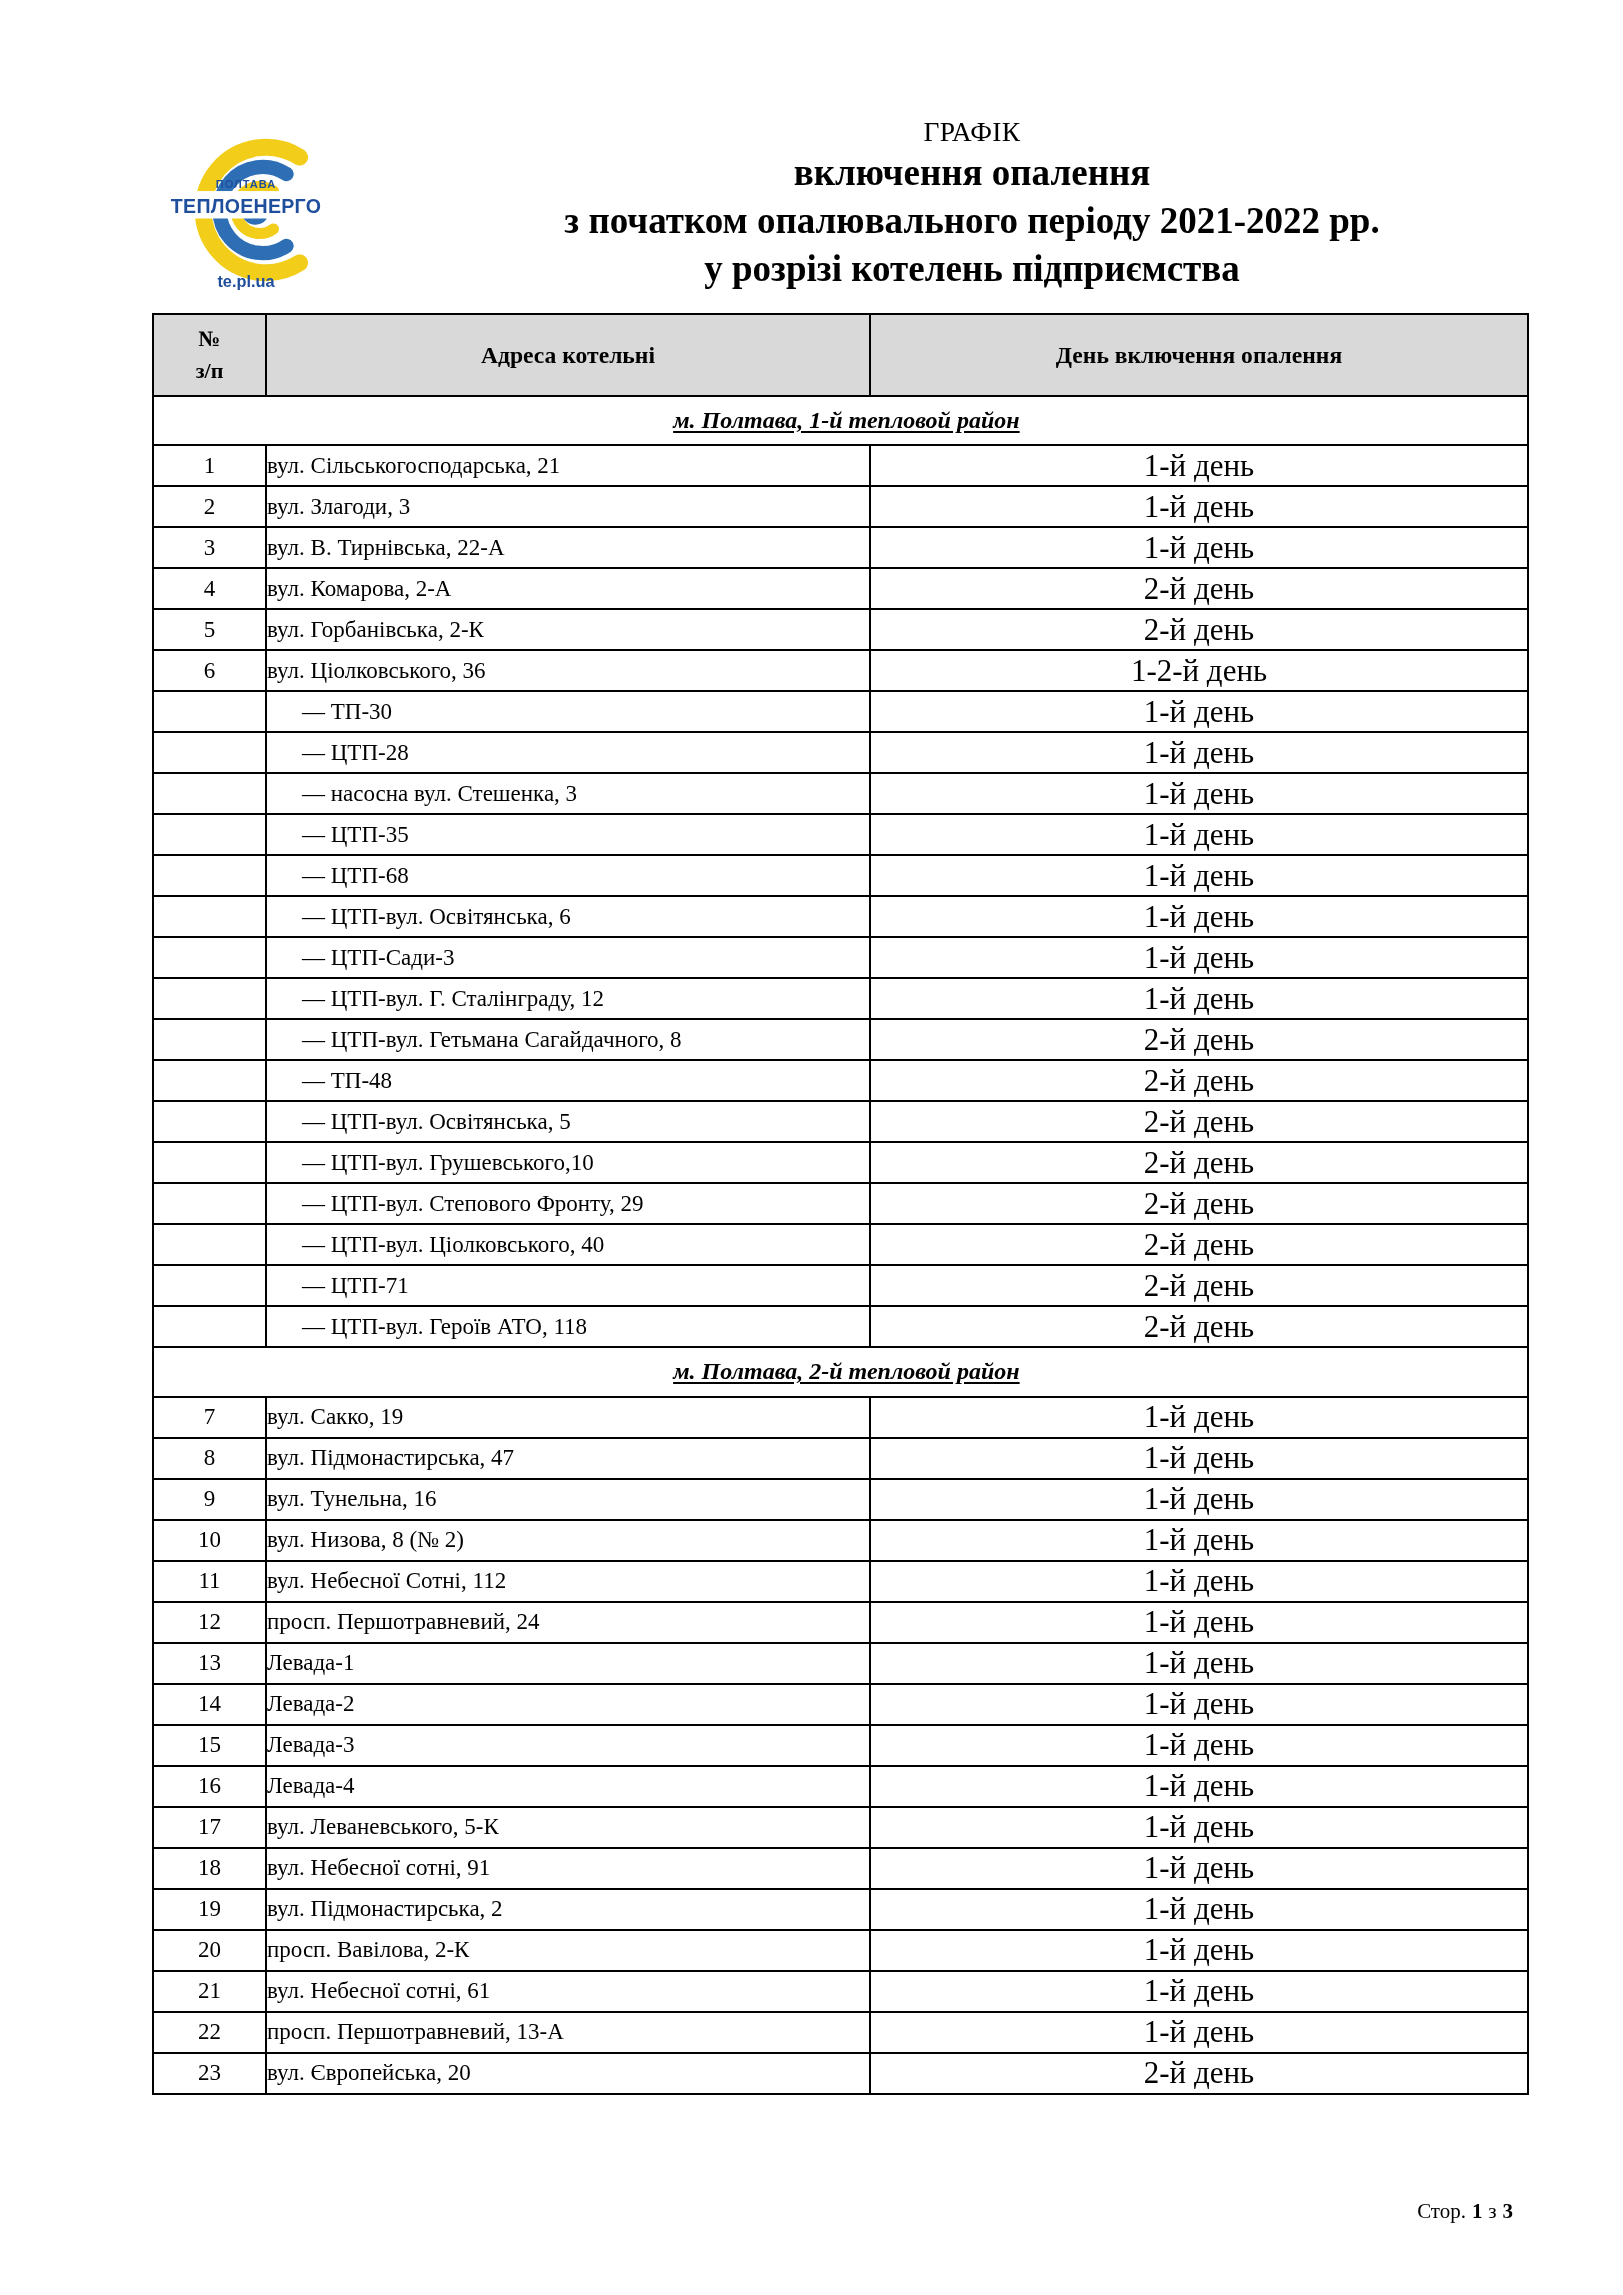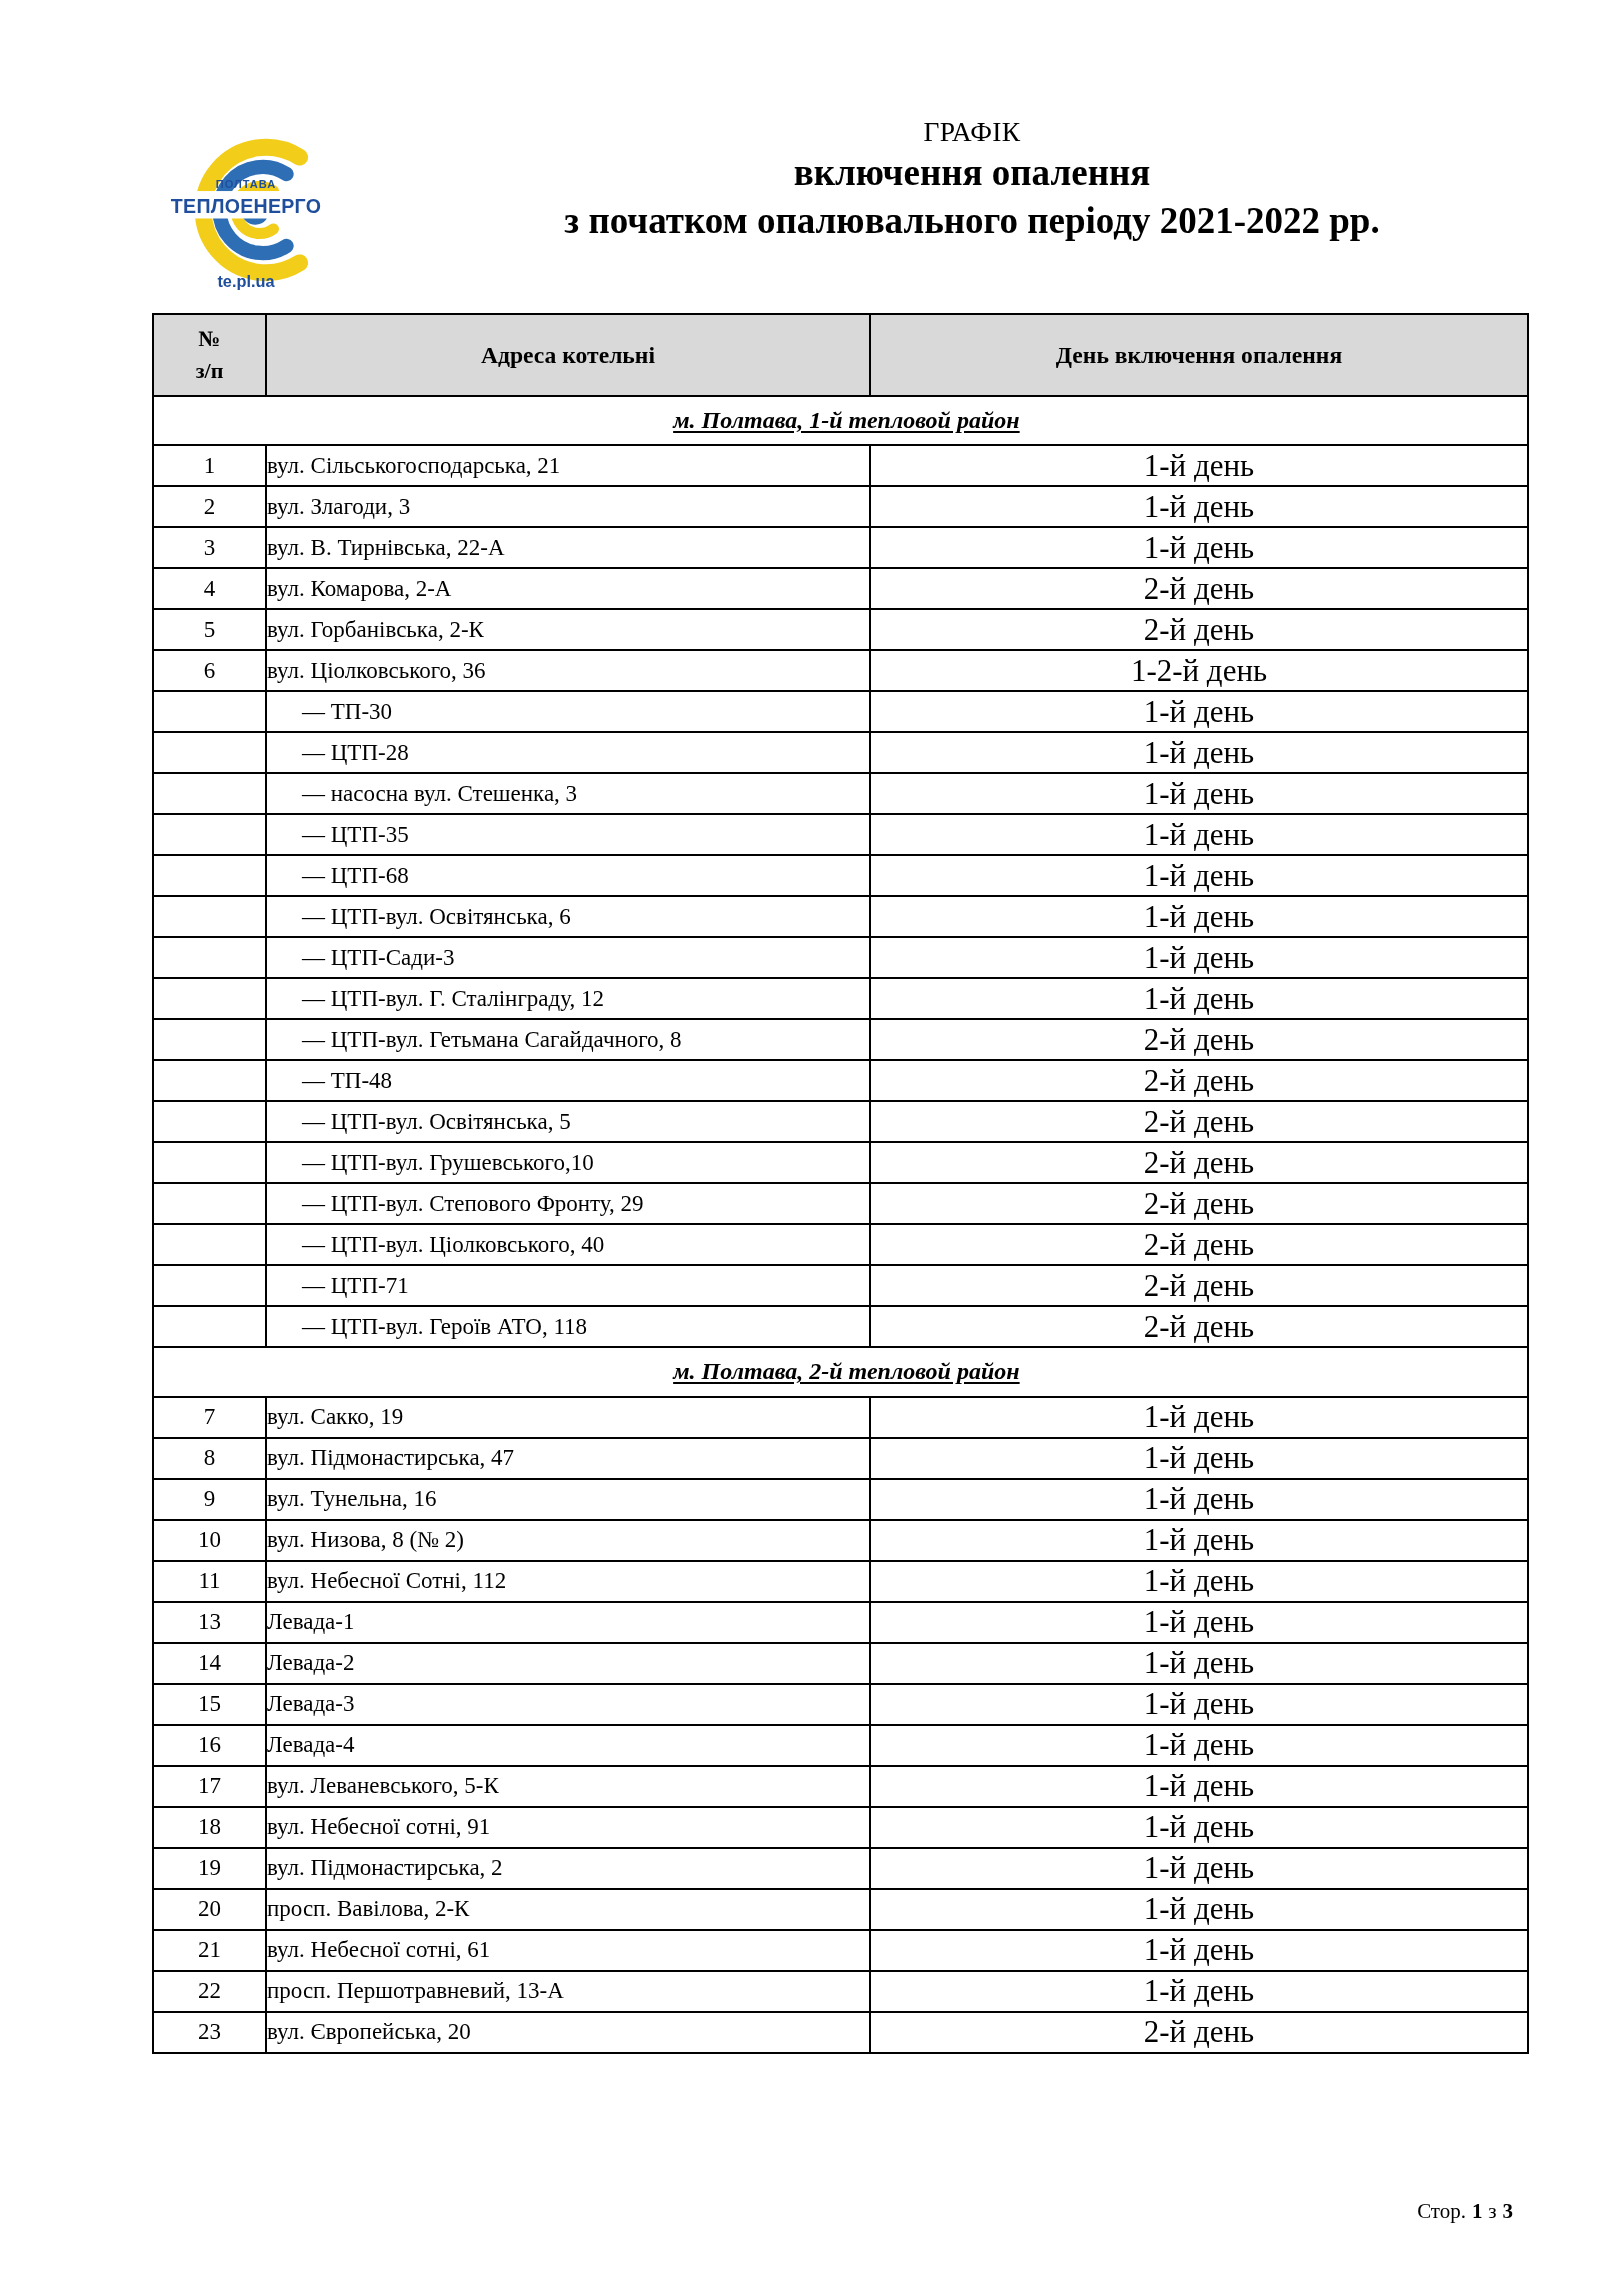--- a/index.html
+++ b/index.html
@@ -173,20 +173,21 @@
         <text x="124" y="130" text-anchor="middle" font-family="Liberation Sans, DejaVu Sans, sans-serif" font-size="30" font-weight="bold" fill="#1F4E9C" letter-spacing="0.4">ТЕПЛОЕНЕРГО</text>
 
         <text x="124" y="243" text-anchor="middle" font-family="Liberation Sans, DejaVu Sans, sans-serif" font-size="25" font-weight="bold" fill="#1F4E9C">te.pl.ua</text>
       </svg>
     </div>
 
     <div class="title-block">
       <div class="title-main">ГРАФІК</div>
       <div class="title-line">включення опалення</div>
       <div class="title-line">з початком опалювального періоду 2021-2022 рр.</div>
+      <div class="title-line">у розрізі котелень підприємства</div>
     </div>
 
   </div>
 
   <div class="table-wrap">
     <table class="sched">
       <colgroup>
         <col class="c-num">
           <col class="c-addr">
           <col class="c-day">
@@ -337,20 +338,25 @@
             <td class="cell-num">10</td>
             <td class="cell-addr">вул. Низова, 8 (№ 2)</td>
             <td class="cell-day">1-й день</td>
           </tr>
           <tr class="data-row">
             <td class="cell-num">11</td>
             <td class="cell-addr">вул. Небесної Сотні, 112</td>
             <td class="cell-day">1-й день</td>
           </tr>
           <tr class="data-row">
+            <td class="cell-num">12</td>
+            <td class="cell-addr">просп. Першотравневий, 24</td>
+            <td class="cell-day">1-й день</td>
+          </tr>
+          <tr class="data-row">
             <td class="cell-num">13</td>
             <td class="cell-addr">Левада-1</td>
             <td class="cell-day">1-й день</td>
           </tr>
           <tr class="data-row">
             <td class="cell-num">14</td>
             <td class="cell-addr">Левада-2</td>
             <td class="cell-day">1-й день</td>
           </tr>
           <tr class="data-row">

